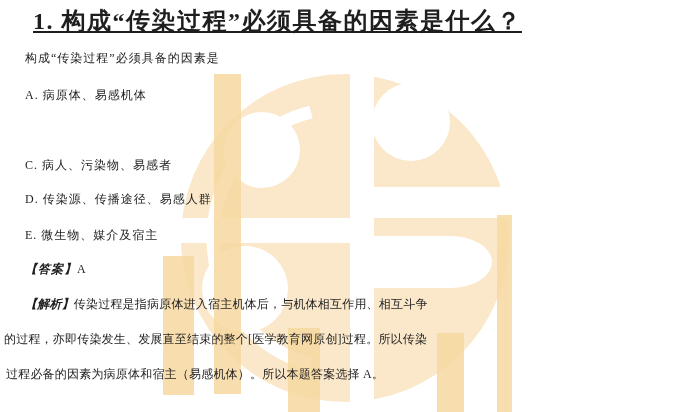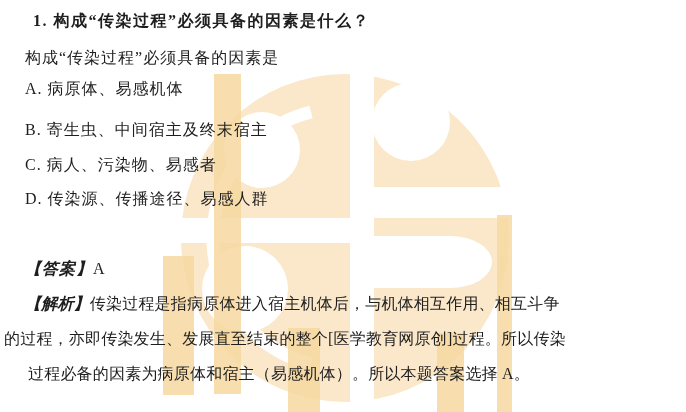--- a/index.html
+++ b/index.html
@@ -8,27 +8,27 @@
     width:686px;height:412px;
     overflow:hidden;
     background:#ffffff;
     font-family:"Liberation Serif","DejaVu Serif",serif;
   }
   #watermark{position:absolute;left:0;top:0;z-index:0;}
   .line{
     position:absolute;
     z-index:1;
     white-space:nowrap;
-    font-size:16px;
+    font-size:12px;
     color:#1e1e1e;
     letter-spacing:1px;
     line-height:24px;
   }
   .bold{font-weight:bold;font-style:italic;}
-  .title{font-size:16px;font-weight:bold;letter-spacing:1.5px;}
+  .title{font-size:24px;font-weight:bold;letter-spacing:1.5px;text-decoration:underline;}
   .analysis{letter-spacing:0.2px;}
 </style>
 </head>
 <body>
 
 <div id="page">
 
   <svg id="watermark" width="686" height="412" viewBox="0 0 686 412" aria-hidden="true">
 
     <circle cx="345" cy="238" r="164" fill="var(--wm-base,#FBE8CA)"></circle>
@@ -50,34 +50,34 @@
       <rect x="288" y="328" width="32" height="84"></rect>
       <rect x="437" y="333" width="27" height="79"></rect>
       <rect x="497" y="215" width="15" height="197"></rect>
     </g>
   </svg>
 
   <div class="line title" style="left: 33px; top: 9px; color: rgb(30, 30, 30);">1. 构成“传染过程”必须具备的因素是什么？</div>
 
   <div class="line" style="left: 25px; top: 46px; color: rgb(30, 30, 30);">构成“传染过程”必须具备的因素是</div>
 
-  <div class="line" style="left: 25px; top: 77px; color: rgb(30, 30, 30);">A. 病原体、易感机体</div>
+  <div class="line" style="left: 25px; top: 83px; color: rgb(30, 30, 30);">A. 病原体、易感机体</div>
 
-  <div class="line" style="left: 25px; top: 118px; color: rgb(30, 30, 30);">B. 寄生虫、中间宿主及终末宿主</div>
 
   <div class="line" style="left: 25px; top: 153px; color: rgb(30, 30, 30);">C. 病人、污染物、易感者</div>
 
   <div class="line" style="left: 25px; top: 187px; color: rgb(30, 30, 30);">D. 传染源、传播途径、易感人群</div>
 
+  <div class="line" style="left: 25px; top: 223px; color: rgb(30, 30, 30);">E. 微生物、媒介及宿主</div>
 
   <div class="line" style="left: 25px; top: 257px; color: rgb(30, 30, 30);">
     <span class="bold">【答案】</span><span>A</span>
   </div>
 
   <div class="line analysis" style="left: 25px; top: 292px; color: rgb(30, 30, 30);">
     <span class="bold">【解析】</span><span>传染过程是指病原体进入宿主机体后，与机体相互作用、相互斗争</span>
   </div>
 
   <div class="line analysis" style="left: 4px; top: 327px; color: rgb(30, 30, 30);">的过程，亦即传染发生、发展直至结束的整个[医学教育网原创]过程。所以传染</div>
 
-  <div class="line analysis" style="left: 6px; top: 362px; color: rgb(30, 30, 30); margin-left: 22px;">过程必备的因素为病原体和宿主（易感机体）。所以本题答案选择 A。</div>
+  <div class="line analysis" style="left: 6px; top: 362px; color: rgb(30, 30, 30);">过程必备的因素为病原体和宿主（易感机体）。所以本题答案选择 A。</div>
 
 </div>
 
 </body></html>

